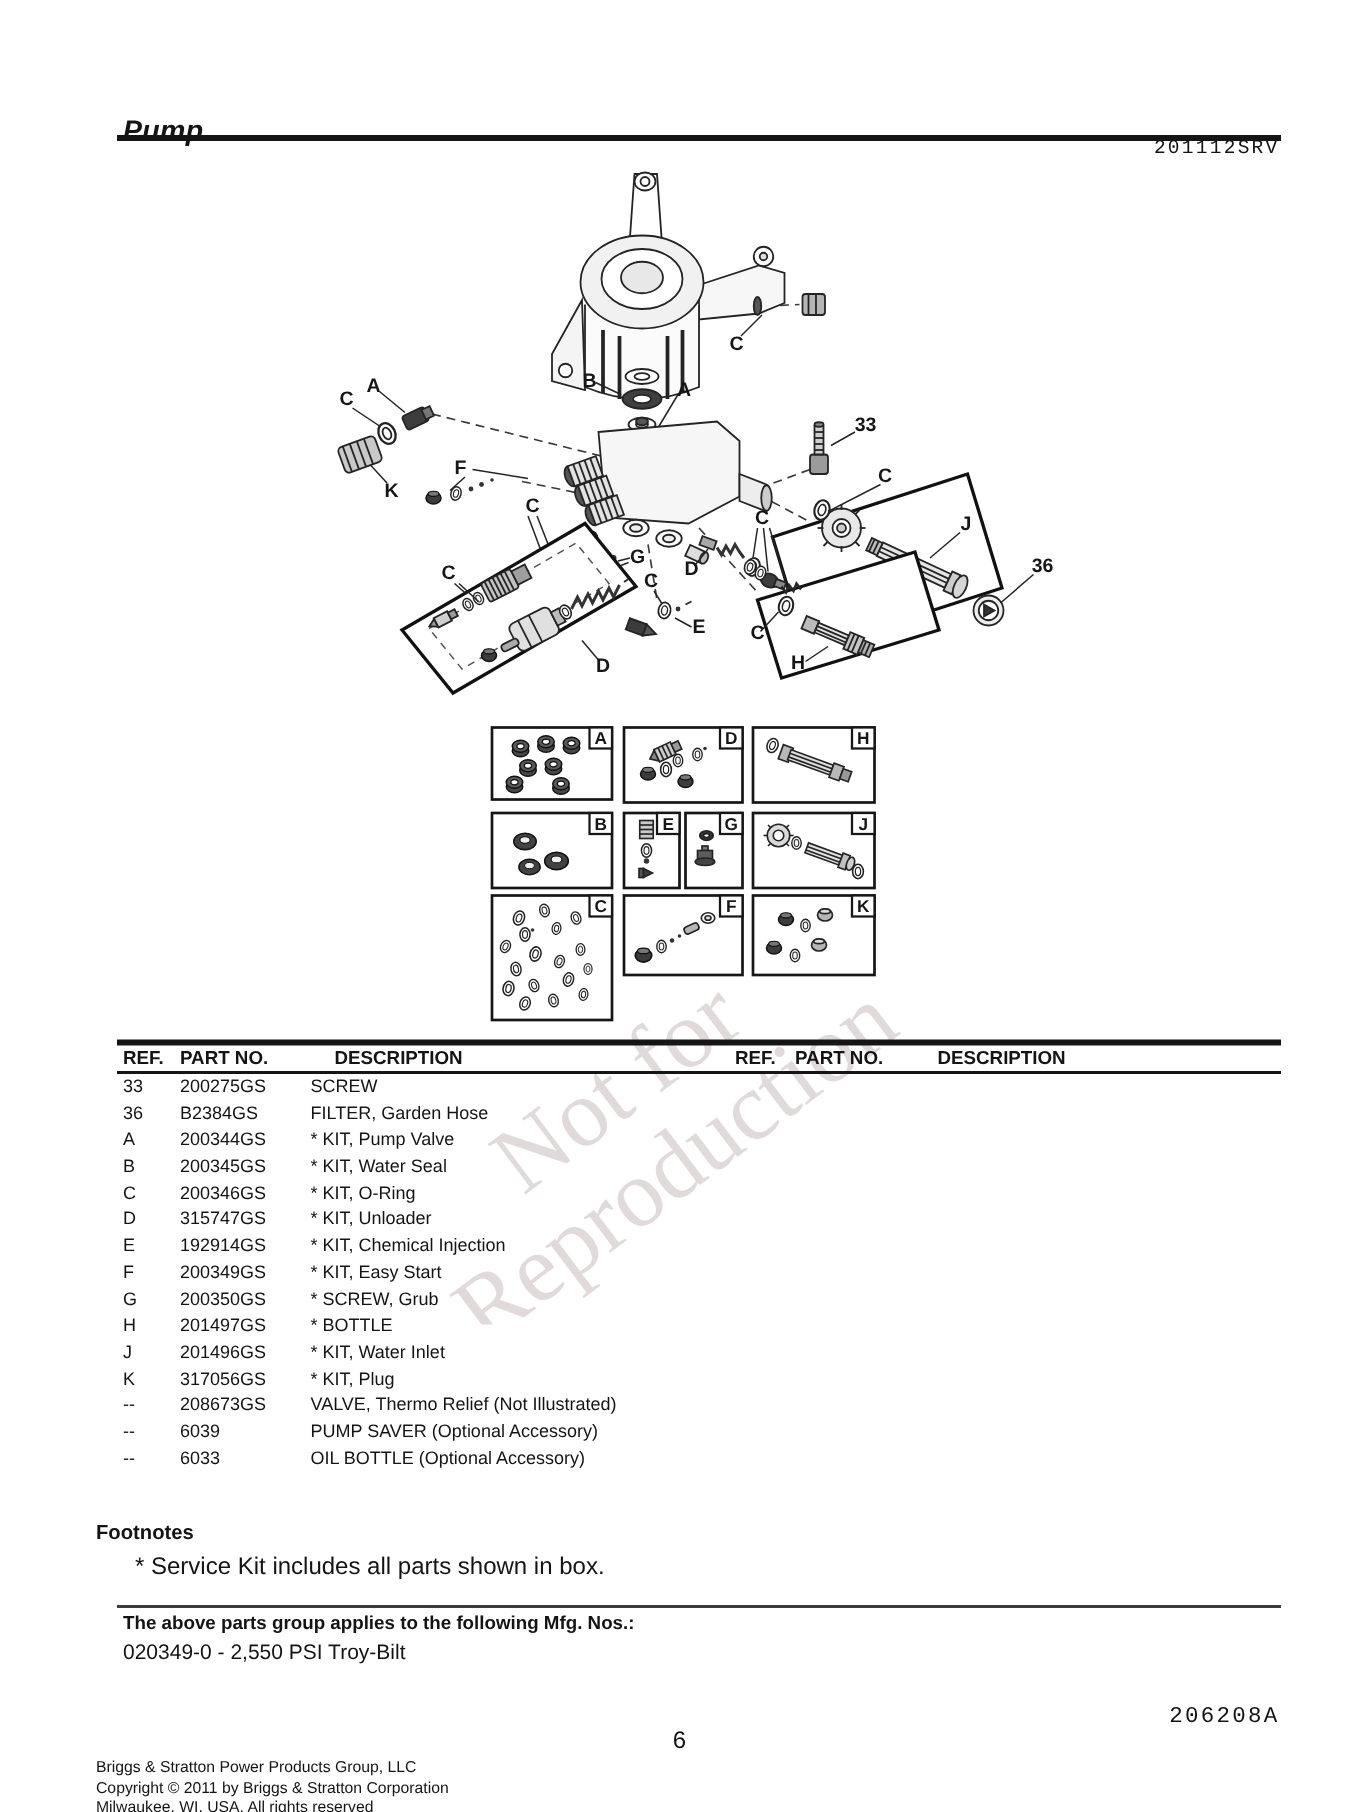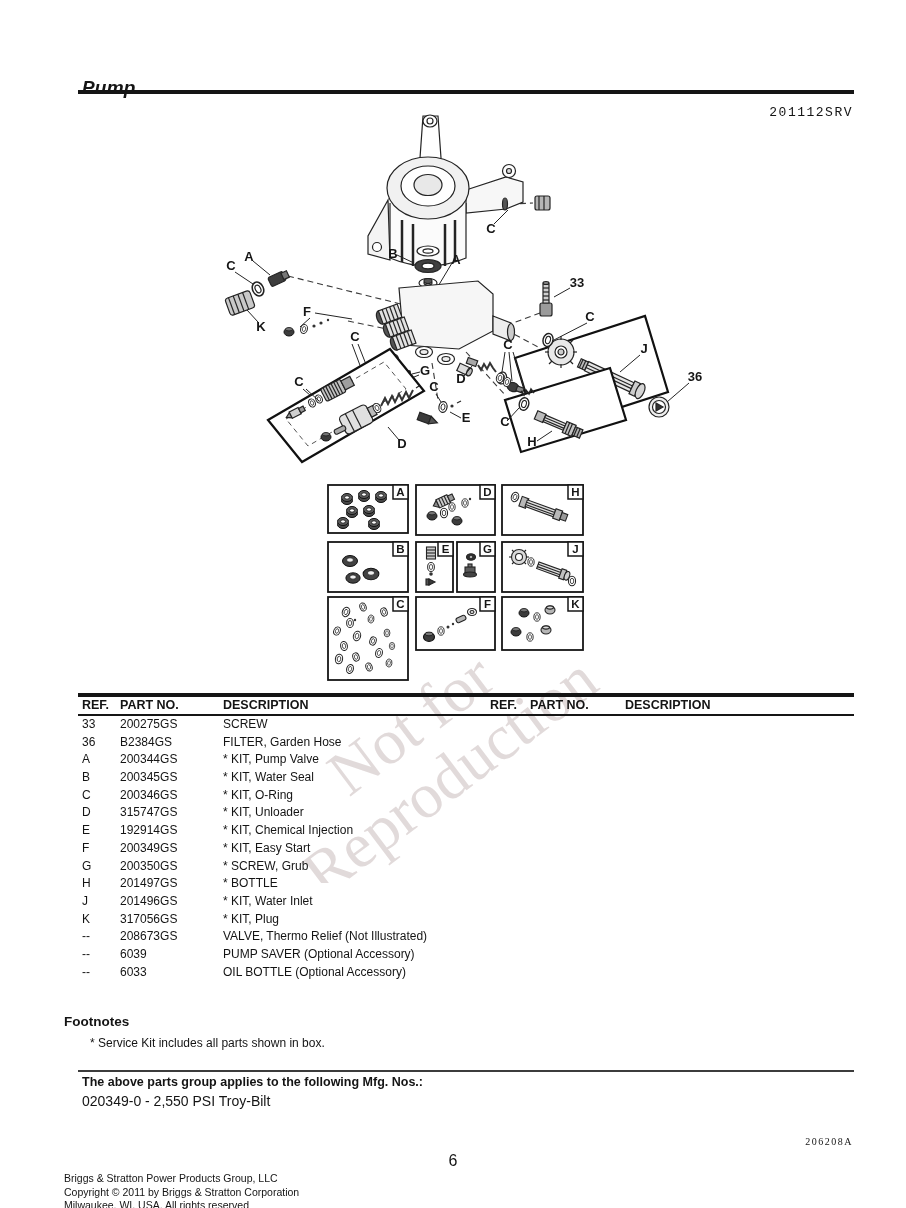--- a/index.html
+++ b/index.html
@@ -2,51 +2,51 @@
 <html><head>
 <meta charset="utf-8">
 <style>
   html,body{margin:0;padding:0;background:#fff;}
   .page{position:relative;width:906px;height:1208px;background:#fff;overflow:hidden;
         font-family:"Liberation Sans",sans-serif;color:#141414;border-right:3px solid #e3e3e3;}
   
   .title{position:absolute;left:82px;top:64px;font-style:italic;font-weight:bold;font-size:19px;letter-spacing:0.2px;text-align:center;}
   .title-rule{position:absolute;left:78px;top:90px;width:776px;height:4px;background:#151515;}
   .note{position:absolute;left:82px;top:98px;font-weight:bold;font-size:11.5px;line-height:15px;}
-  .doc-number{position:absolute;right:53px;top:105px;font-family:"Liberation Mono",monospace;font-size:13px;letter-spacing:1.5px;}
+  .doc-number{position:absolute;right:53px;top:91px;font-family:"Liberation Mono",monospace;font-size:13px;letter-spacing:1.5px;}
   
   .watermark{position:absolute;left:110px;top:618px;width:640px;height:265px;overflow:hidden;z-index:0;}
   .wm-inner{position:absolute;left:0;top:0;width:640px;height:265px;display:flex;align-items:center;justify-content:center;}
   .wm-text{transform:rotate(-37deg);font-family:"Liberation Serif",serif;font-size:64px;line-height:1.02;
            color:#c7b9b9;opacity:0.52;text-align:center;white-space:nowrap;}
   
   #diagram{position:absolute;left:0;top:0;z-index:1;}
   .callout{font:bold 13px "Liberation Sans",sans-serif;fill:#161616;text-anchor:middle;}
   .kit-letter{font:bold 11.5px "Liberation Sans",sans-serif;fill:#161616;text-anchor:middle;}
   
   .parts-table{position:absolute;left:78px;top:693px;width:776px;z-index:1;}
   .thead{position:relative;height:17px;border-top:4px solid #151515;border-bottom:2px solid #151515;}
   .thead span{position:absolute;top:0;font-weight:bold;font-size:12.5px;line-height:17px;}
   .h-ref1{left:4px;}   .h-part1{left:42px;}  .h-desc1{left:145px;}
   .h-ref2{left:412px;} .h-part2{left:452px;} .h-desc2{left:547px;}
   .trow{position:relative;height:17.7px;}
   .trow span{position:absolute;font-size:12px;line-height:17.7px;white-space:nowrap;}
-  .c-ref{left:4px;} .c-part{left:42px;} .c-desc{left:145px;}
+  .c-ref{left:4px;} .c-part{left:42px;} .c-desc{left:129px;}
   
   .footnotes{position:absolute;left:64px;top:1014px;z-index:1;}
   .footnotes h3{margin:0;font-size:13.5px;font-weight:bold;}
-  .footnotes .fn-item{margin:7px 0 0 26px;font-size:12px;}
+  .footnotes .fn-item{margin:7px 0 0 26px;font-size:16px;}
   
   .mfg-rule{position:absolute;left:78px;top:1070px;width:776px;height:2px;background:#3c3c3c;}
   .mfg-heading{position:absolute;left:82px;top:1075px;font-weight:bold;font-size:12.5px;}
   .mfg-item{position:absolute;left:82px;top:1093px;font-size:14px;}
   
   .footer-left{position:absolute;left:64px;top:1172px;font-size:10.5px;line-height:13.5px;}
   .page-number{position:absolute;left:0;top:1152px;width:906px;text-align:center;font-size:16px;}
-  .footer-code{position:absolute;right:53px;top:1136px;font-family:Liberation Serif, serif;font-size:10px;letter-spacing:1.5px;}
+  .footer-code{position:absolute;right:53px;top:1136px;font-family:Liberation Mono, monospace;font-size:15px;letter-spacing:1.5px;}
 </style>
 </head>
 <body>
 
 <div class="page">
 
   <h1 class="title">Pump</h1>
   <div class="title-rule"></div>
   <div class="doc-number">201112SRV</div>
 

